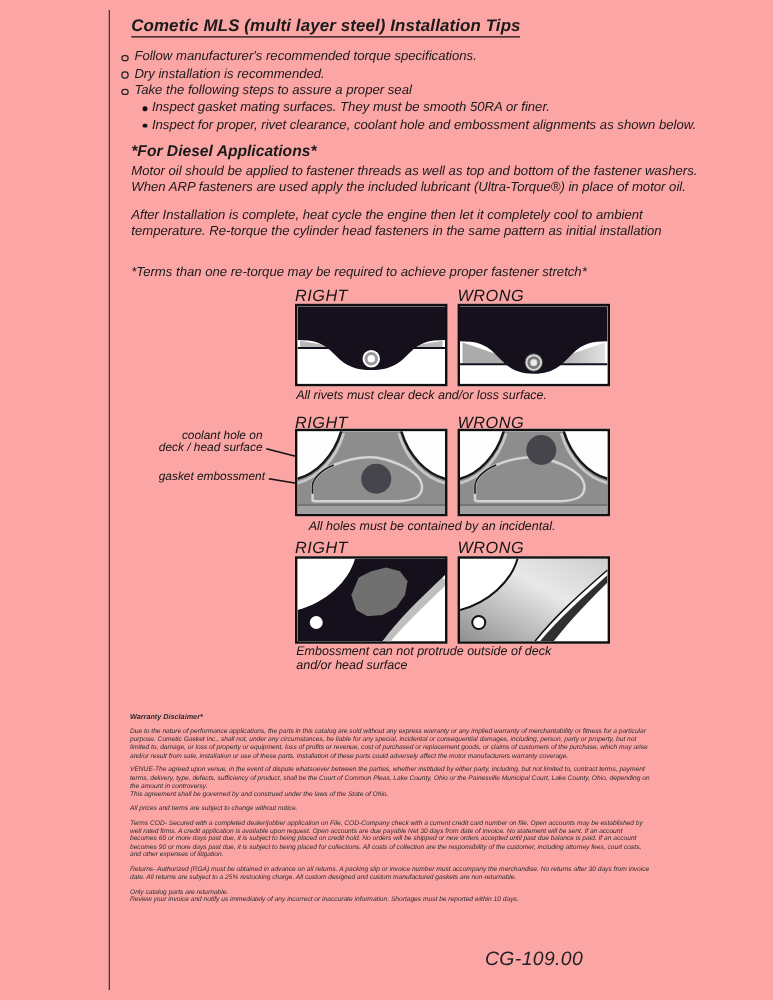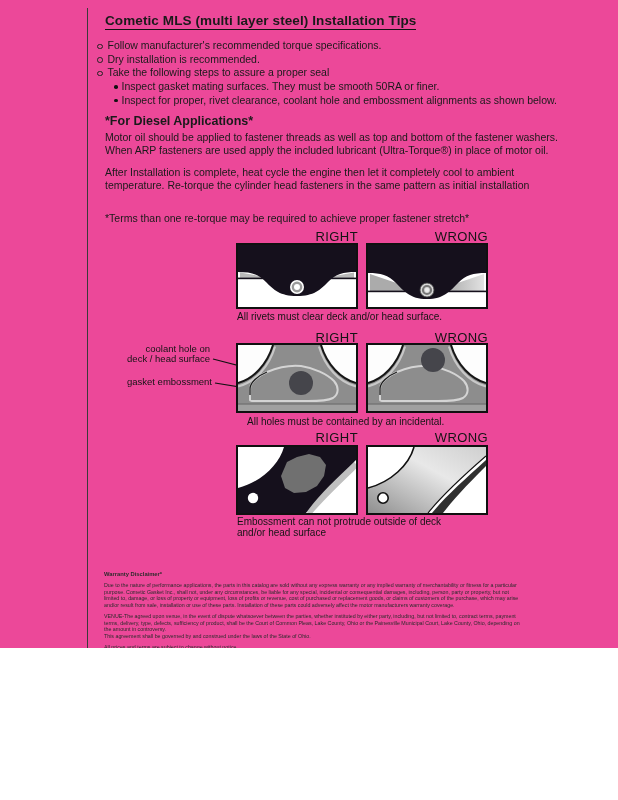--- a/index.html
+++ b/index.html
@@ -1,32 +1,32 @@
 <!DOCTYPE html>
 <html><head>
 <meta charset="utf-8">
 <style>
   html,body{margin:0;padding:0;background:#fff;}
-  .page{position:relative;width:618px;height:648px;background:#ec4899;
-        font-family:"Liberation Sans", sans-serif;color:#1a1a1a;overflow:hidden;}
+  .page{position:relative;width:618px;height:800px;background:#fca5a5;
+        font-family:"Liberation Sans", sans-serif;color:#1a1a1a;overflow:hidden;font-style:italic;}
   .vline{position:absolute;left:87px;top:8px;width:1px;height:784px;background:#3a3a3a;}
   .title{position:absolute;left:105px;top:13px;margin:0;font-size:13.5px;font-weight:bold;
          letter-spacing:0.1px;}
   .title span{border-bottom:1.5px solid #111;padding-bottom:1px;}
   .intro{position:absolute;left:97px;top:39px;font-size:10.5px;line-height:13.7px;width:460px;}
   .b-row{display:flex;align-items:flex-start;}
   .b-row .circ{width:3.5px;height:3.5px;border:1px solid #222;border-radius:50%;
                margin:4.5px 5px 0 0;flex:none;}
   .b-row.sub{margin-left:17px;}
   .b-row .dot{width:3.5px;height:3.5px;background:#111;border-radius:50%;
               margin:5px 4px 0 0;flex:none;}
   .diesel-heading{position:absolute;left:105px;top:114px;font-size:12.5px;font-weight:bold;}
   .para{position:absolute;left:105px;font-size:10.5px;line-height:13.3px;width:480px;}
   .p1{top:131px;} .p2{top:166px;} .note{top:212px;position:absolute;left:105px;font-size:10.5px;}
-  .dlabel{position:absolute;width:122px;text-align:right;font-size:13px;letter-spacing:0.4px;
+  .dlabel{position:absolute;width:122px;text-align:left;font-size:13px;letter-spacing:0.4px;
           color:#141414;}
   .dbox{position:absolute;width:122px;border:2px solid #101010;box-sizing:border-box;
         background:#fff;}
   .dbox svg{display:block;width:100%;height:100%;}
   .caption{position:absolute;font-size:10px;line-height:11px;color:#141414;}
   .annot{position:absolute;font-size:9.5px;line-height:10px;text-align:right;color:#141414;}
   .ptr{position:absolute;left:205px;top:348px;}
   .disclaimer{position:absolute;left:104px;top:571px;width:416px;font-size:5.3px;
               line-height:6.45px;color:#2b2b2b;}
   .disclaimer .dh{font-size:5.8px;font-weight:bold;margin-bottom:5px;}
@@ -106,21 +106,21 @@
       <rect width="118" height="62" fill="#ffffff"></rect>
       <polygon points="2,29 52,46 2,46" fill="#ababab"></polygon>
       <polygon points="66,46 116,29 116,46" fill="url(#gradR1)"></polygon>
       <rect x="0" y="45.6" width="118" height="1.6" fill="#15101c"></rect>
       <path d="M0,0 H118 V28 C105,28 98,30 90,38 C82,46 76,54 59,54 C42,54 36,46 28,38 C20,30 13,28 0,28 Z" fill="#15101c"></path>
       <circle cx="59" cy="45" r="7" fill="#d9d9d9" stroke="#444444" stroke-width="0.8"></circle>
       <circle cx="59" cy="45" r="4" fill="none" stroke="#777777" stroke-width="2.2"></circle>
       <circle cx="59" cy="45" r="2" fill="#eeeeee"></circle>
     </svg>
   </div>
-  <div class="caption" style="left:237px;top:311px;">All rivets must clear deck and/or head surface.</div>
+  <div class="caption" style="left:237px;top:311px;">All rivets must clear deck and/or loss surface.</div>
 
   <div class="dlabel" style="left:236px;top:330px;">RIGHT</div>
   <div class="dlabel" style="left:366px;top:330px;">WRONG</div>
 
   <div class="annot" style="left:88px;top:344px;width:122px;">
     <div>coolant hole on</div>
     <div>deck / head surface</div>
   </div>
   <div class="annot" style="left:88px;top:377px;width:124px;">gasket embossment</div>
 

